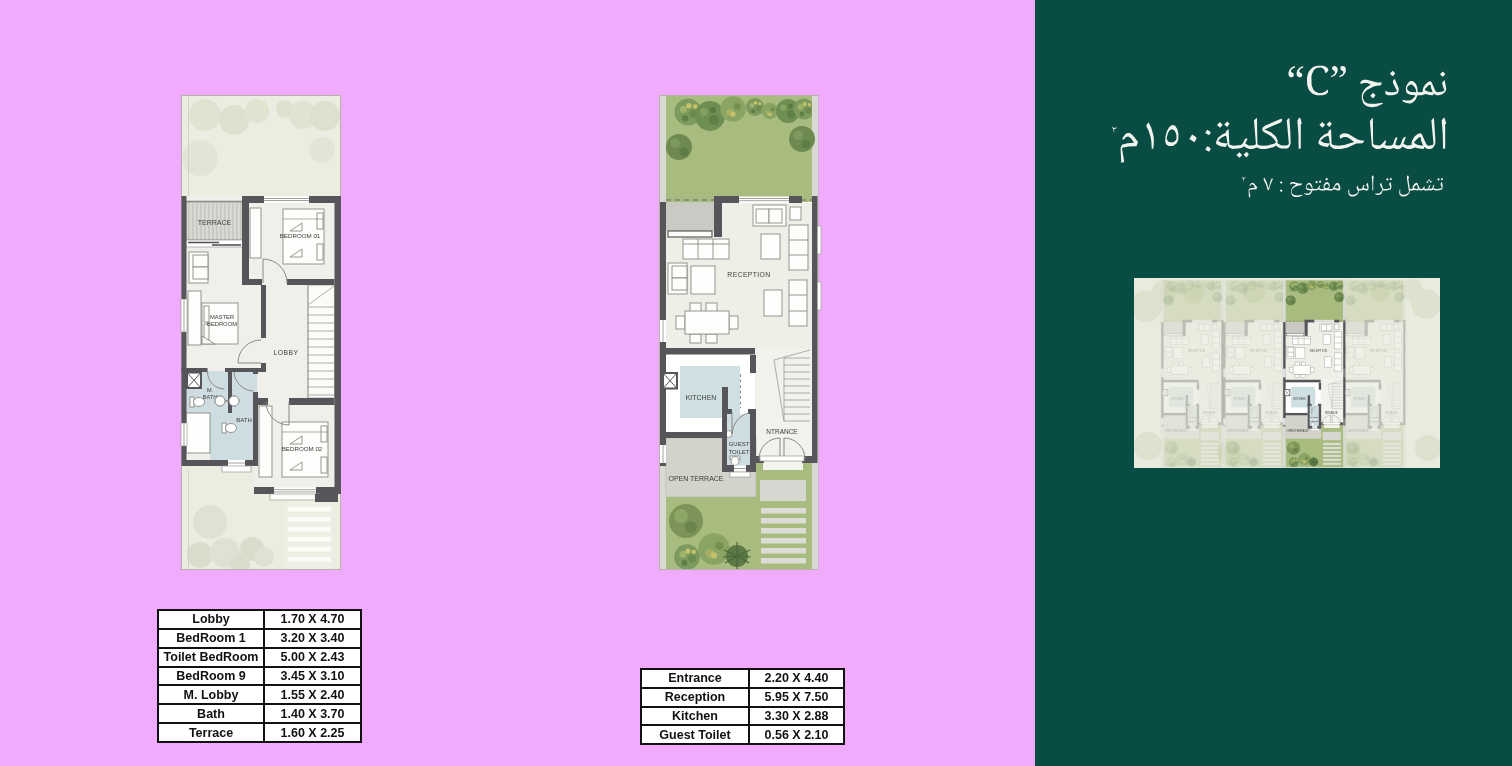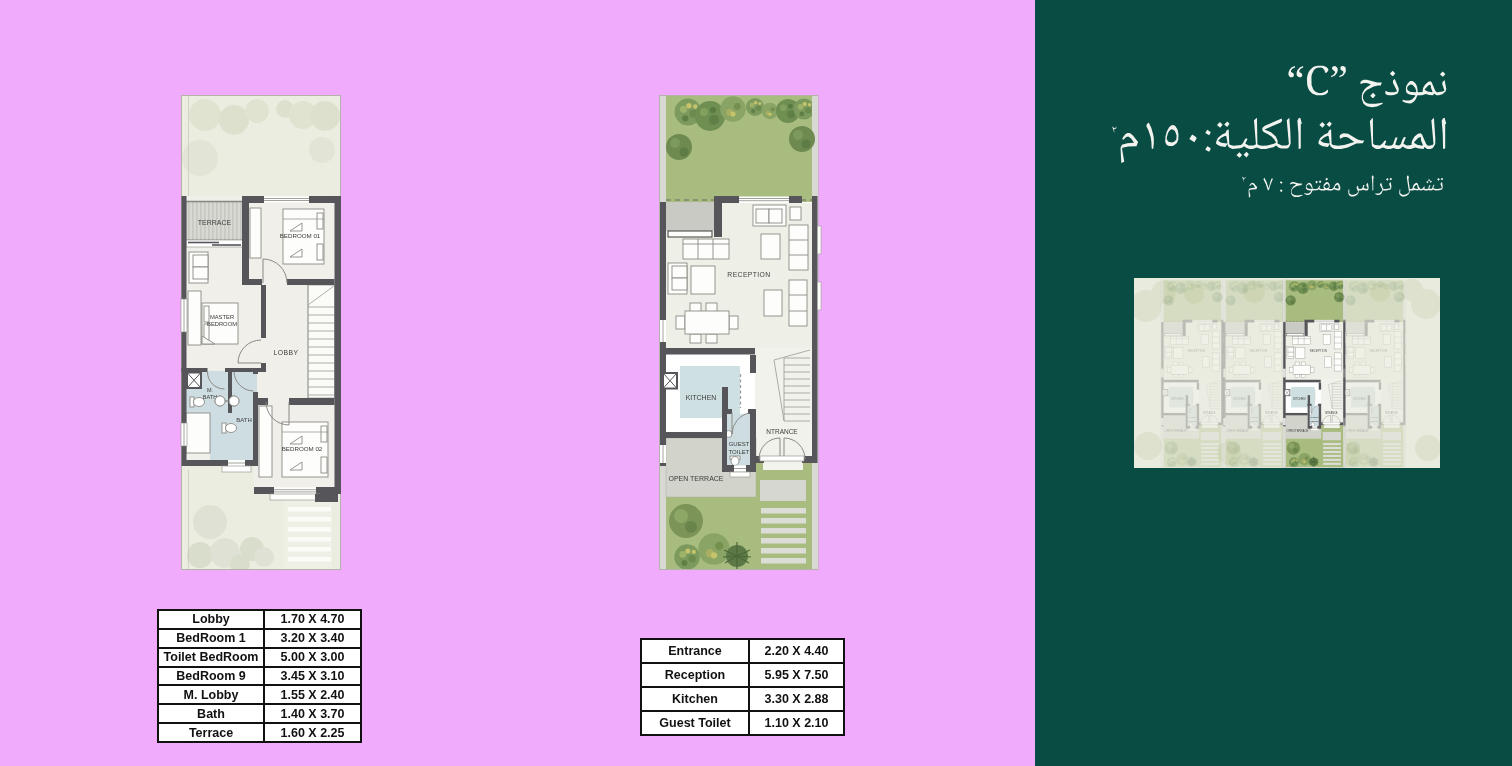--- a/index.html
+++ b/index.html
@@ -565,62 +565,62 @@
         <tr>
           <td>Lobby</td>
           <td>1.70 X 4.70</td>
         </tr>
         <tr>
           <td>BedRoom 1</td>
           <td>3.20 X 3.40</td>
         </tr>
         <tr>
           <td>Toilet BedRoom</td>
-          <td>5.00 X 3.00</td>
+          <td>5.00 X 2.43</td>
         </tr>
         <tr>
           <td>BedRoom 9</td>
           <td>3.45 X 3.10</td>
         </tr>
         <tr>
           <td>M. Lobby</td>
           <td>1.55 X 2.40</td>
         </tr>
         <tr>
           <td>Bath</td>
           <td>1.40 X 3.70</td>
         </tr>
         <tr>
           <td>Terrace</td>
           <td>1.60 X 2.25</td>
         </tr>
       </tbody>
     </table>
 
-<table class="tbl" style="left:640px;top:638px;width:205px;height:98px">
+<table class="tbl" style="left:640px;top:668px;width:205px;height:77px">
       <colgroup>
         <col style="width:108px">
         <col>
       </colgroup>
       <tbody>
         <tr>
           <td>Entrance</td>
           <td>2.20 X 4.40</td>
         </tr>
         <tr>
           <td>Reception</td>
           <td>5.95 X 7.50</td>
         </tr>
         <tr>
           <td>Kitchen</td>
           <td>3.30 X 2.88</td>
         </tr>
         <tr>
           <td>Guest Toilet</td>
-          <td>1.10 X 2.10</td>
+          <td>0.56 X 2.10</td>
         </tr>
       </tbody>
     </table>
 
 <div style="position:absolute;left:1035px;top:0;width:477px;height:766px;background:#084c44"></div>
 
 <svg style="position:absolute;left:1288px;top:65px" width="159" height="43" viewBox="0 0 169.75 45.5">
       <path d="M90.8 29.5 87.8 32.5 90.2 35.0 91.2 35.0 93.5 32.2ZM167.2 15.8 164.8 18.2 164.8 20.5 167.0 27.0 165.2 28.0 160.0 29.0 158.8 28.8 157.2 27.2 153.5 18.5 152.2 17.2 149.8 17.8 146.5 20.5 144.5 23.8 143.8 26.2 143.8 28.5 139.0 29.0 138.5 28.5 138.0 23.8 137.0 21.0 135.5 18.8 133.0 17.0 130.8 17.0 129.8 17.5 127.8 19.5 126.2 22.5 125.8 24.8 126.2 29.0 128.2 30.8 132.0 31.8 134.5 31.8 136.2 32.5 133.0 36.2 131.2 37.2 129.2 37.8 125.8 37.8 122.5 37.0 122.2 38.5 125.5 40.2 129.8 41.0 131.8 40.5 134.8 38.5 136.5 36.2 138.2 32.0 143.0 32.0 147.0 30.8 150.8 31.8 155.0 32.0 155.8 30.2 158.5 32.0 161.0 32.0 164.8 31.0 168.2 28.0 169.0 25.5ZM146.0 25.8 150.0 21.5 152.2 20.8 152.8 24.5 154.2 28.2 154.0 29.0 149.0 28.0 146.2 26.5ZM128.0 22.5 130.5 20.5 132.8 20.8 135.5 23.8 136.8 26.8 136.8 28.8 131.2 28.5 128.8 27.5 127.2 25.8 127.2 24.0ZM78.5 16.5 77.2 18.2 77.5 20.2 81.0 19.0 84.0 19.0 87.5 20.0 88.2 21.0 84.0 23.5 81.8 25.8 79.5 29.5 78.8 32.0 78.8 36.2 80.5 40.8 82.5 42.8 85.0 44.0 89.8 44.8 95.0 44.0 101.2 41.2 100.8 40.0 93.5 41.2 87.8 41.2 85.2 40.8 83.0 39.8 81.5 38.5 80.0 35.2 80.2 31.8 81.8 29.0 84.2 26.5 91.5 22.8 96.0 21.8 99.0 21.8 100.2 18.5 95.2 18.5 84.2 15.5 81.0 15.5ZM114.0 14.8 112.2 16.0 112.0 18.8 116.5 27.8 113.5 28.8 109.8 29.0 106.8 28.5 104.2 27.2 103.8 30.0 104.8 31.2 107.0 32.0 111.2 32.0 114.0 31.5 117.0 30.2 118.2 27.2 118.2 24.5ZM165.2 6.8 162.2 9.8 164.8 12.2 165.8 12.2 168.0 9.5ZM111.8 6.0 108.8 9.0 111.2 11.5 112.2 11.5 114.5 8.8ZM59.8 1.0 58.0 0.8 56.8 1.2 56.0 2.2 56.0 4.5 59.0 6.8 59.0 8.2 57.8 10.0 54.8 11.5 54.8 13.0 58.8 11.2 61.2 8.0 61.8 6.5 61.5 2.5ZM51.0 1.0 49.2 0.8 47.2 2.0 47.0 4.0 50.2 7.0 50.2 8.0 48.2 10.5 46.0 11.5 46.0 13.0 50.2 11.0 52.5 7.8 53.0 6.0 53.0 3.2ZM16.2 0.8 12.5 2.5 10.0 5.5 9.2 8.0 9.2 10.2 9.8 11.5 11.8 13.0 14.0 12.8 15.2 11.2 15.0 9.2 12.2 7.2 12.0 6.0 13.5 3.8 16.2 2.5ZM7.5 0.8 4.0 2.2 1.8 4.5 0.5 7.8 0.5 10.5 2.2 12.8 4.5 13.0 6.2 11.8 6.2 9.2 3.2 7.0 3.2 5.8 5.0 3.5 7.5 2.5ZM31.5 0.5 28.0 1.5 26.2 2.5 23.8 4.8 22.2 7.0 21.0 10.0 20.2 14.0 20.5 20.8 21.5 24.5 22.8 27.0 25.8 30.2 30.5 32.2 37.0 32.2 40.5 31.0 42.2 29.5 42.8 28.5 42.5 26.2 42.0 26.2 40.0 28.2 36.2 29.8 32.5 29.8 29.0 28.2 27.0 26.0 25.2 21.2 25.0 12.5 25.5 9.8 27.8 5.0 30.0 3.2 31.5 2.8 35.5 2.5 37.2 3.2 39.0 5.5 39.5 8.2 41.0 8.0 43.0 6.0 43.0 4.2 41.0 1.8 37.5 0.5Z" fill="#f2f3ee" fill-rule="evenodd"></path>
     </svg>
 

